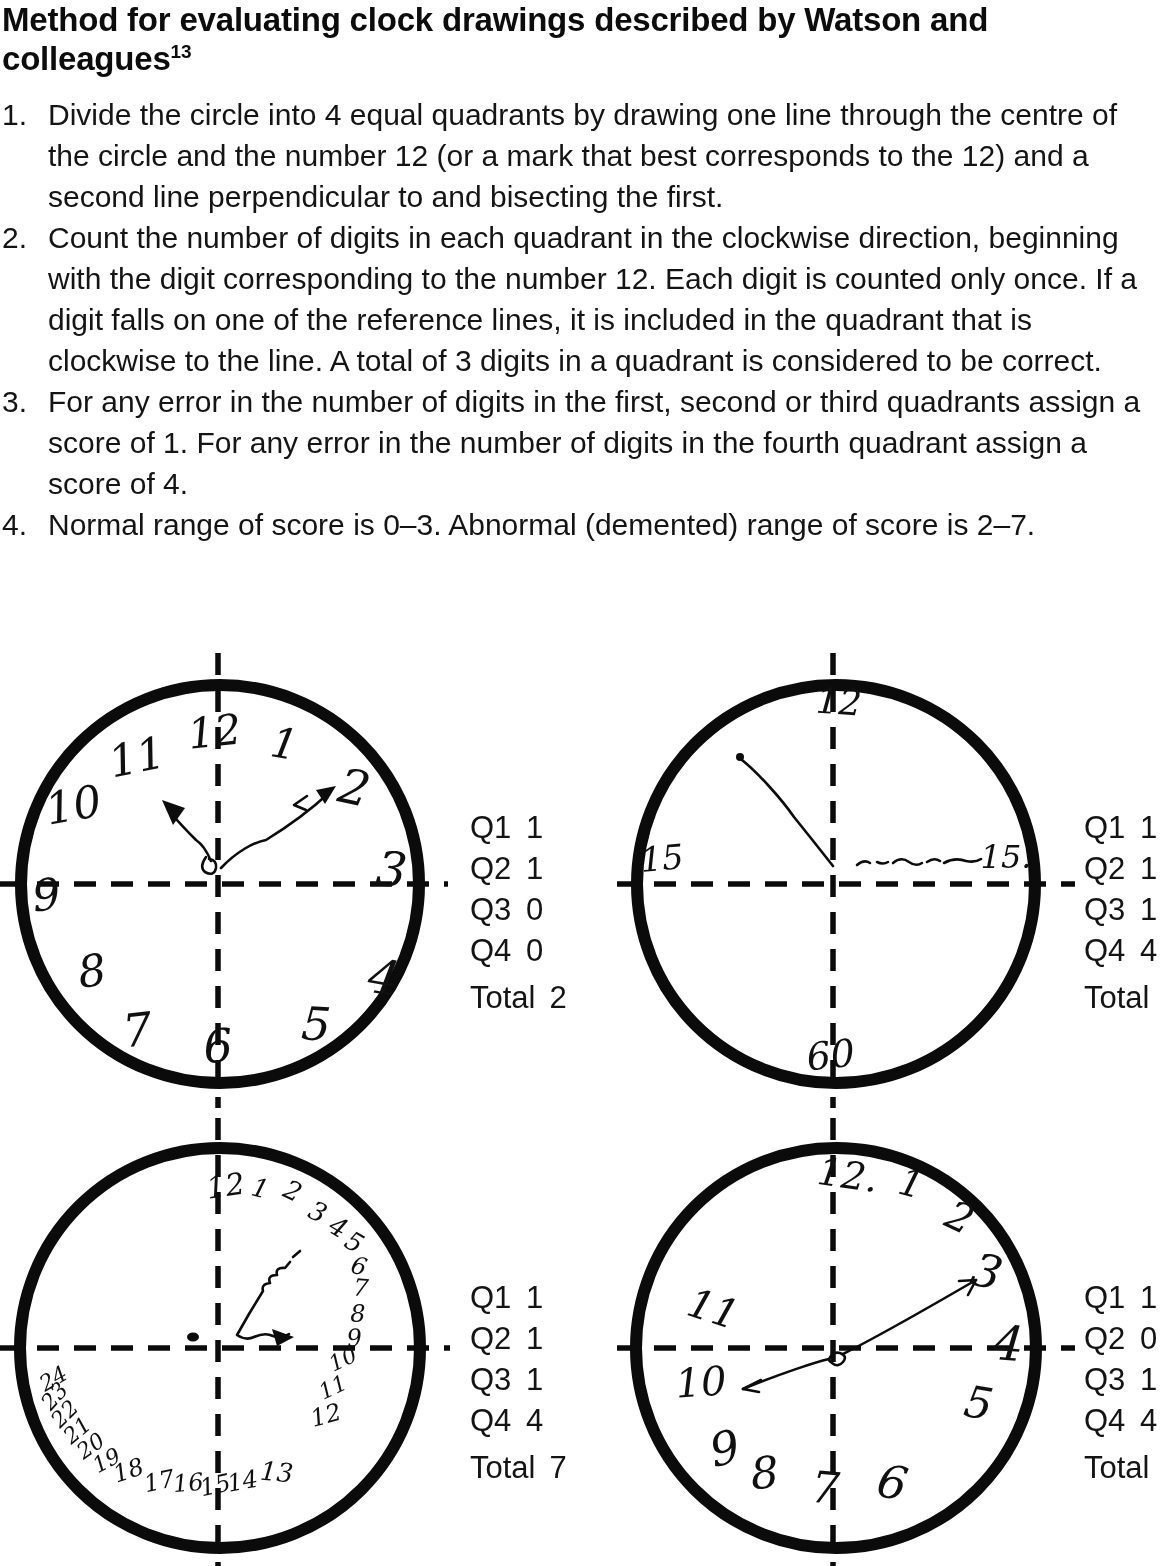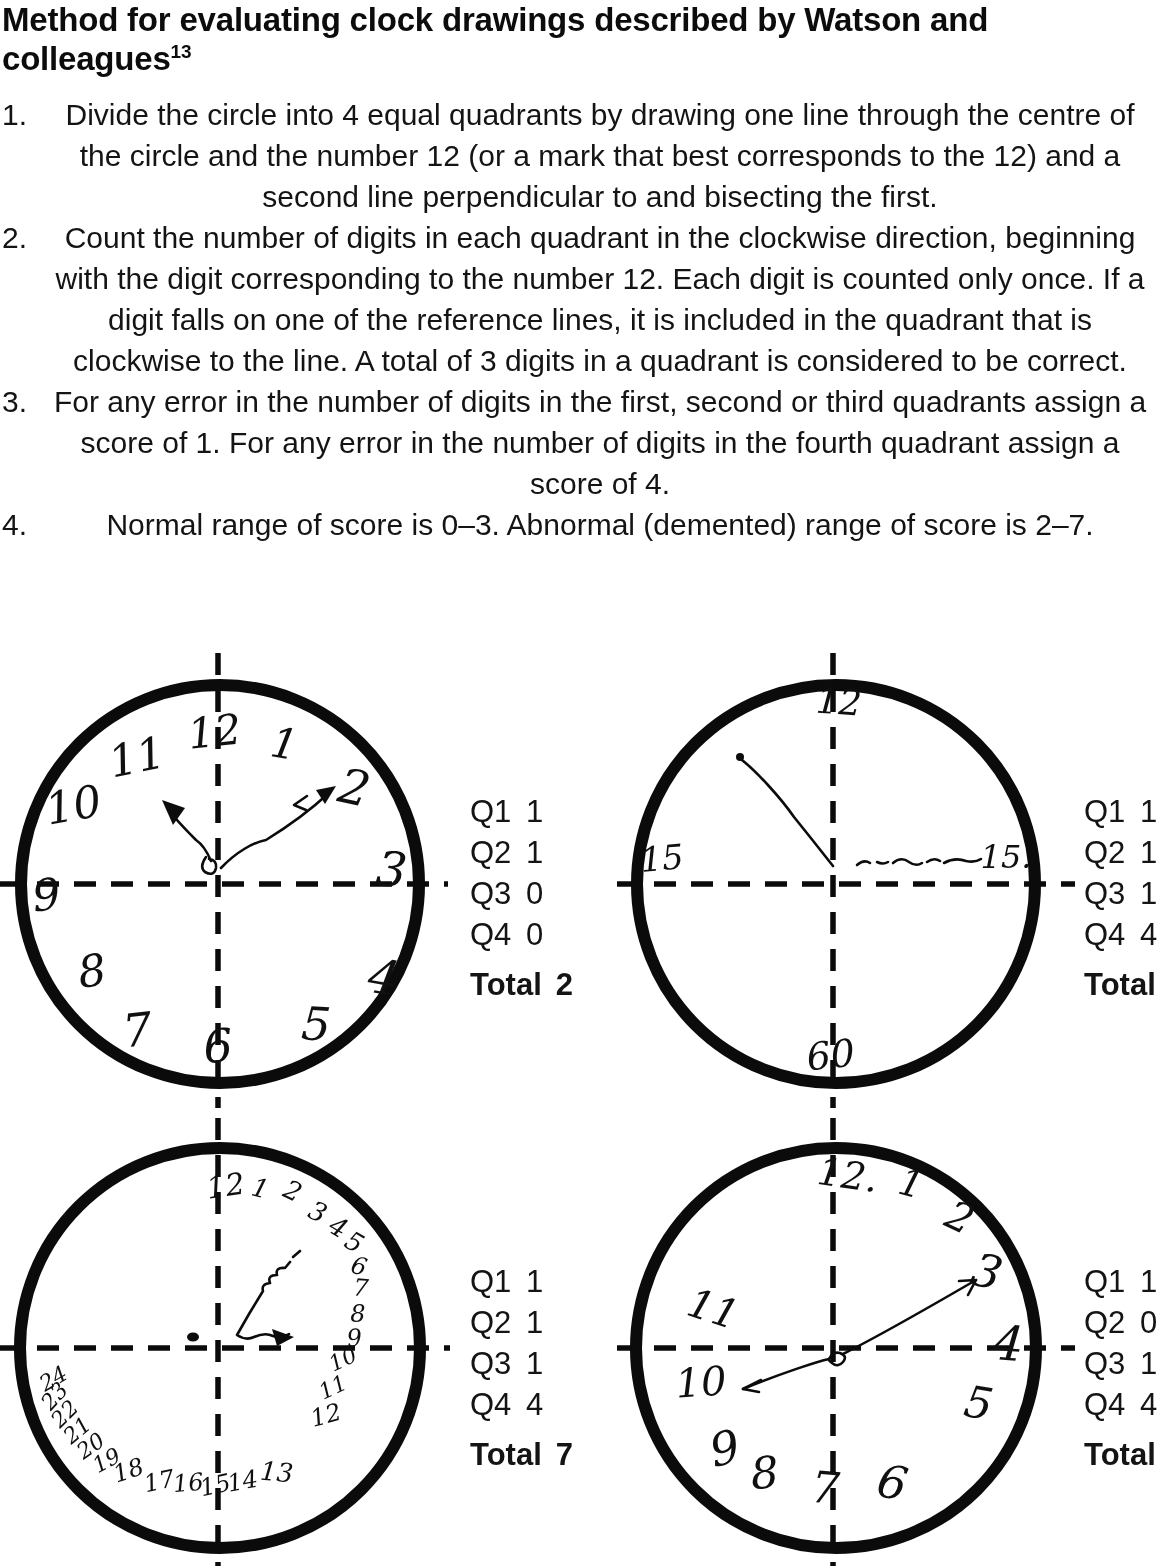--- a/index.html
+++ b/index.html
@@ -8,26 +8,26 @@
     font-family:"Liberation Sans",sans-serif;color:#0c0c0c;overflow:hidden;
   }
   .title{
     position:absolute;left:2px;top:0px;width:1110px;
     font-size:33px;font-weight:bold;line-height:39px;letter-spacing:-0.2px;
   }
   .title sup{font-size:19px;line-height:0;vertical-align:super;font-weight:bold;}
   .instructions{position:absolute;left:2px;top:94px;width:1152px;}
   .item{display:flex;font-size:30px;line-height:41px;color:#141414;}
   .item .num{flex:none;width:46px;}
-  .item .txt{flex:1;padding-right:2px;text-align:center;}
+  .item .txt{flex:1;padding-right:2px;}
   .score-panel{position:absolute;font-size:31px;color:#141414;}
   .score-row{display:flex;height:41px;align-items:baseline;}
-  .score-row .q{width:56px;}
+  .score-row .q{width:56px;margin-top:16px;}
   .score-row .v{width:24px;}
-  .total-row{display:flex;margin-top:6px;height:41px;align-items:center;font-weight:bold;}
+  .total-row{display:flex;margin-top:22px;height:41px;align-items:flex-start;}
   .total-row .tl{margin-right:14px;}
   .figure-svg{position:absolute;left:0;top:620px;}
   .ring{fill:none;stroke:#0b0b0b;stroke-width:12;}
   .dash{stroke:#0b0b0b;stroke-width:5.5;stroke-dasharray:22 15;fill:none;}
   .ink{fill:none;stroke:#0c0c0c;stroke-width:2.6;stroke-linecap:round;stroke-linejoin:round;}
   .inkfill{fill:#0c0c0c;stroke:none;}
   .digit{font-family:"DejaVu Serif",serif;font-style:italic;fill:#101010;text-anchor:middle;}
 </style>
 </head>
 <body>

